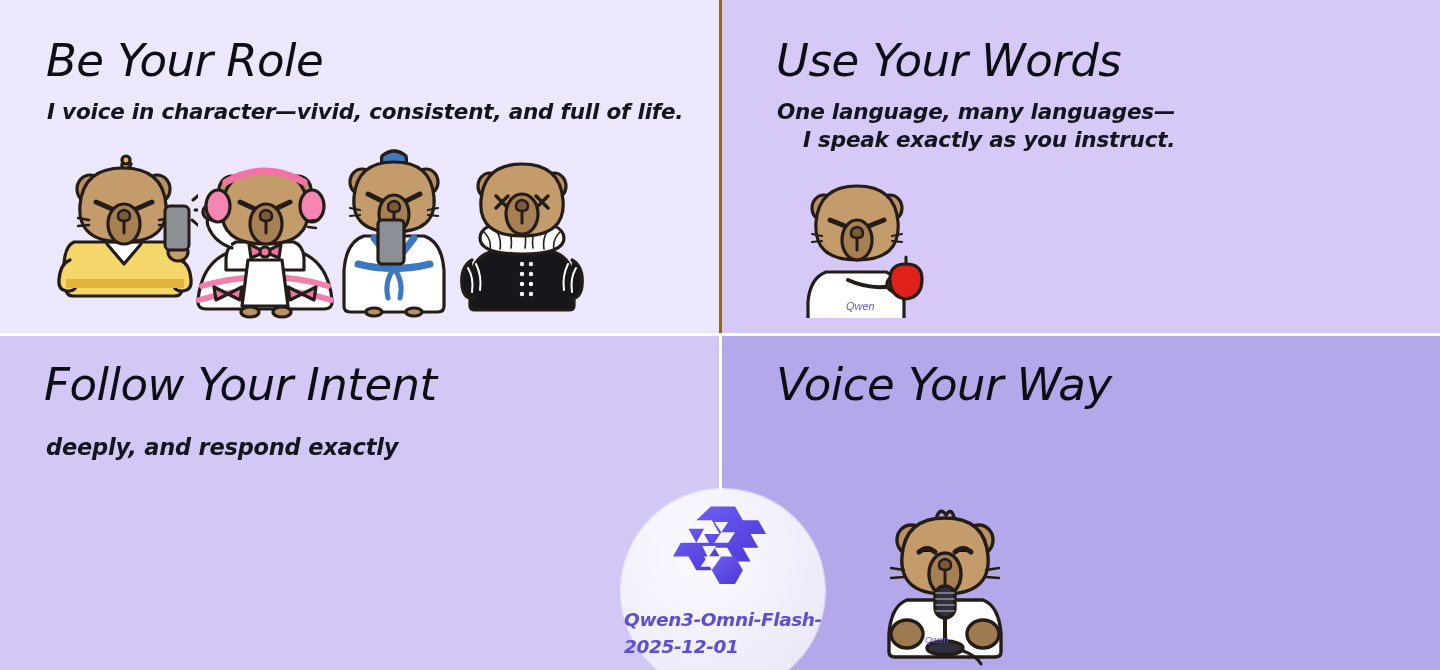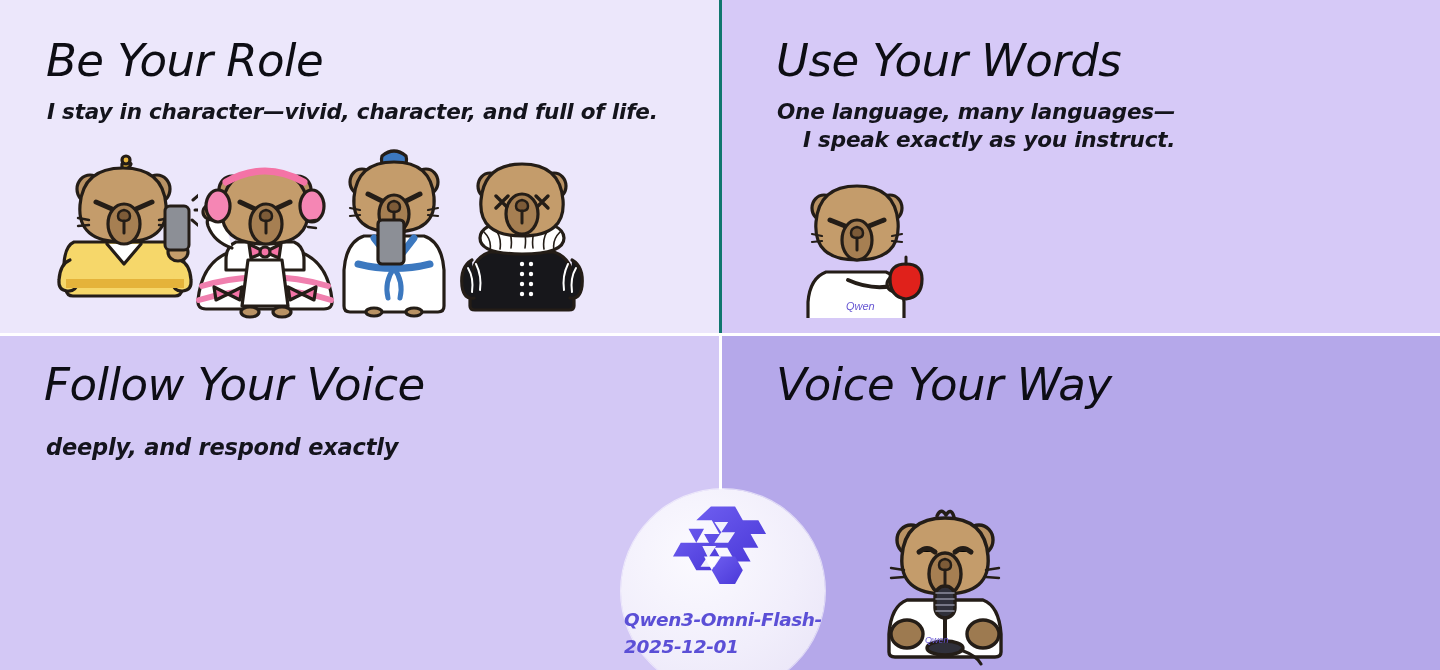--- a/index.html
+++ b/index.html
@@ -11,21 +11,21 @@
   .poster {
     position: relative;
     width: 1176px; height: 670px;
     display: grid;
     grid-template-columns: 719px 721px;
     grid-template-rows: 333px 337px;
     text-decoration: underline;
   }
   .panel { position: relative; overflow: hidden; }
   #panel-role    { background: #ece7fb; }
-  #panel-words   { background: #d6c9f7; border-left: 3px solid #0f766e; }
+  #panel-words   { background: #d6c9f7; border-left: 3px solid #a16207; }
   #panel-intent  { background: #d3c8f5; border-top: 3px solid #ffffff; }
   #panel-voice   { background: #b5a8ea; border-top: 3px solid #ffffff; border-left: 3px solid #ffffff; text-align: right; }
 
   .headline {
     position: absolute;
     font-style: italic;
     font-weight: 400;
     color: #0d0d14;
     letter-spacing: -0.5px;
     white-space: nowrap;
@@ -74,21 +74,21 @@
     font-family: "DejaVu Sans", sans-serif;
   }
 </style>
 </head>
 <body>
 
 <div class="poster">
 
   <section class="panel" id="panel-role">
     <h1 class="headline" id="role-title">Be Your Role</h1>
-    <p class="subline" id="role-sub">I stay in character—vivid, character, and full of life.</p>
+    <p class="subline" id="role-sub">I voice in character—vivid, consistent, and full of life.</p>
 
     <div class="bear" style="left:52px; top:148px; width:146px; height:166px;">
       <svg viewBox="0 0 146 166">
         <g stroke="#241d17" stroke-width="3.2" stroke-linejoin="round" stroke-linecap="round">
 
           <path d="M70 16 q4 -7 9 0 q-2 6 -9 5z" fill="#e9b73b"></path>
           <ellipse cx="74" cy="12" rx="4" ry="4" fill="#e9b73b"></ellipse>
 
           <ellipse cx="38" cy="41" rx="13" ry="14" fill="#b99264"></ellipse>
           <ellipse cx="105" cy="41" rx="13" ry="14" fill="#b99264"></ellipse>
@@ -272,21 +272,21 @@
           <path d="M108 92 q-16 0 -16 15 q0 18 16 20 q16 -2 16 -20 q0 -15 -16 -15z" fill="#e0211b"></path>
           <path d="M108 92 v-7" stroke-width="3"></path>
         </g>
         <text x="48" y="138" font-family="Liberation Sans, sans-serif" font-size="11" fill="#6656d2" font-style="italic">Qwen</text>
       </svg>
     </div>
 
   </section>
 
   <section class="panel" id="panel-intent">
-    <h1 class="headline" id="intent-title">Follow Your Voice</h1>
+    <h1 class="headline" id="intent-title">Follow Your Intent</h1>
     <p class="subline" id="intent-sub">
       <br>
       <span>deeply, and respond exactly</span>
     </p>
 
   </section>
 
   <section class="panel" id="panel-voice">
     <h1 class="headline" id="voice-title">Voice Your Way</h1>
 

